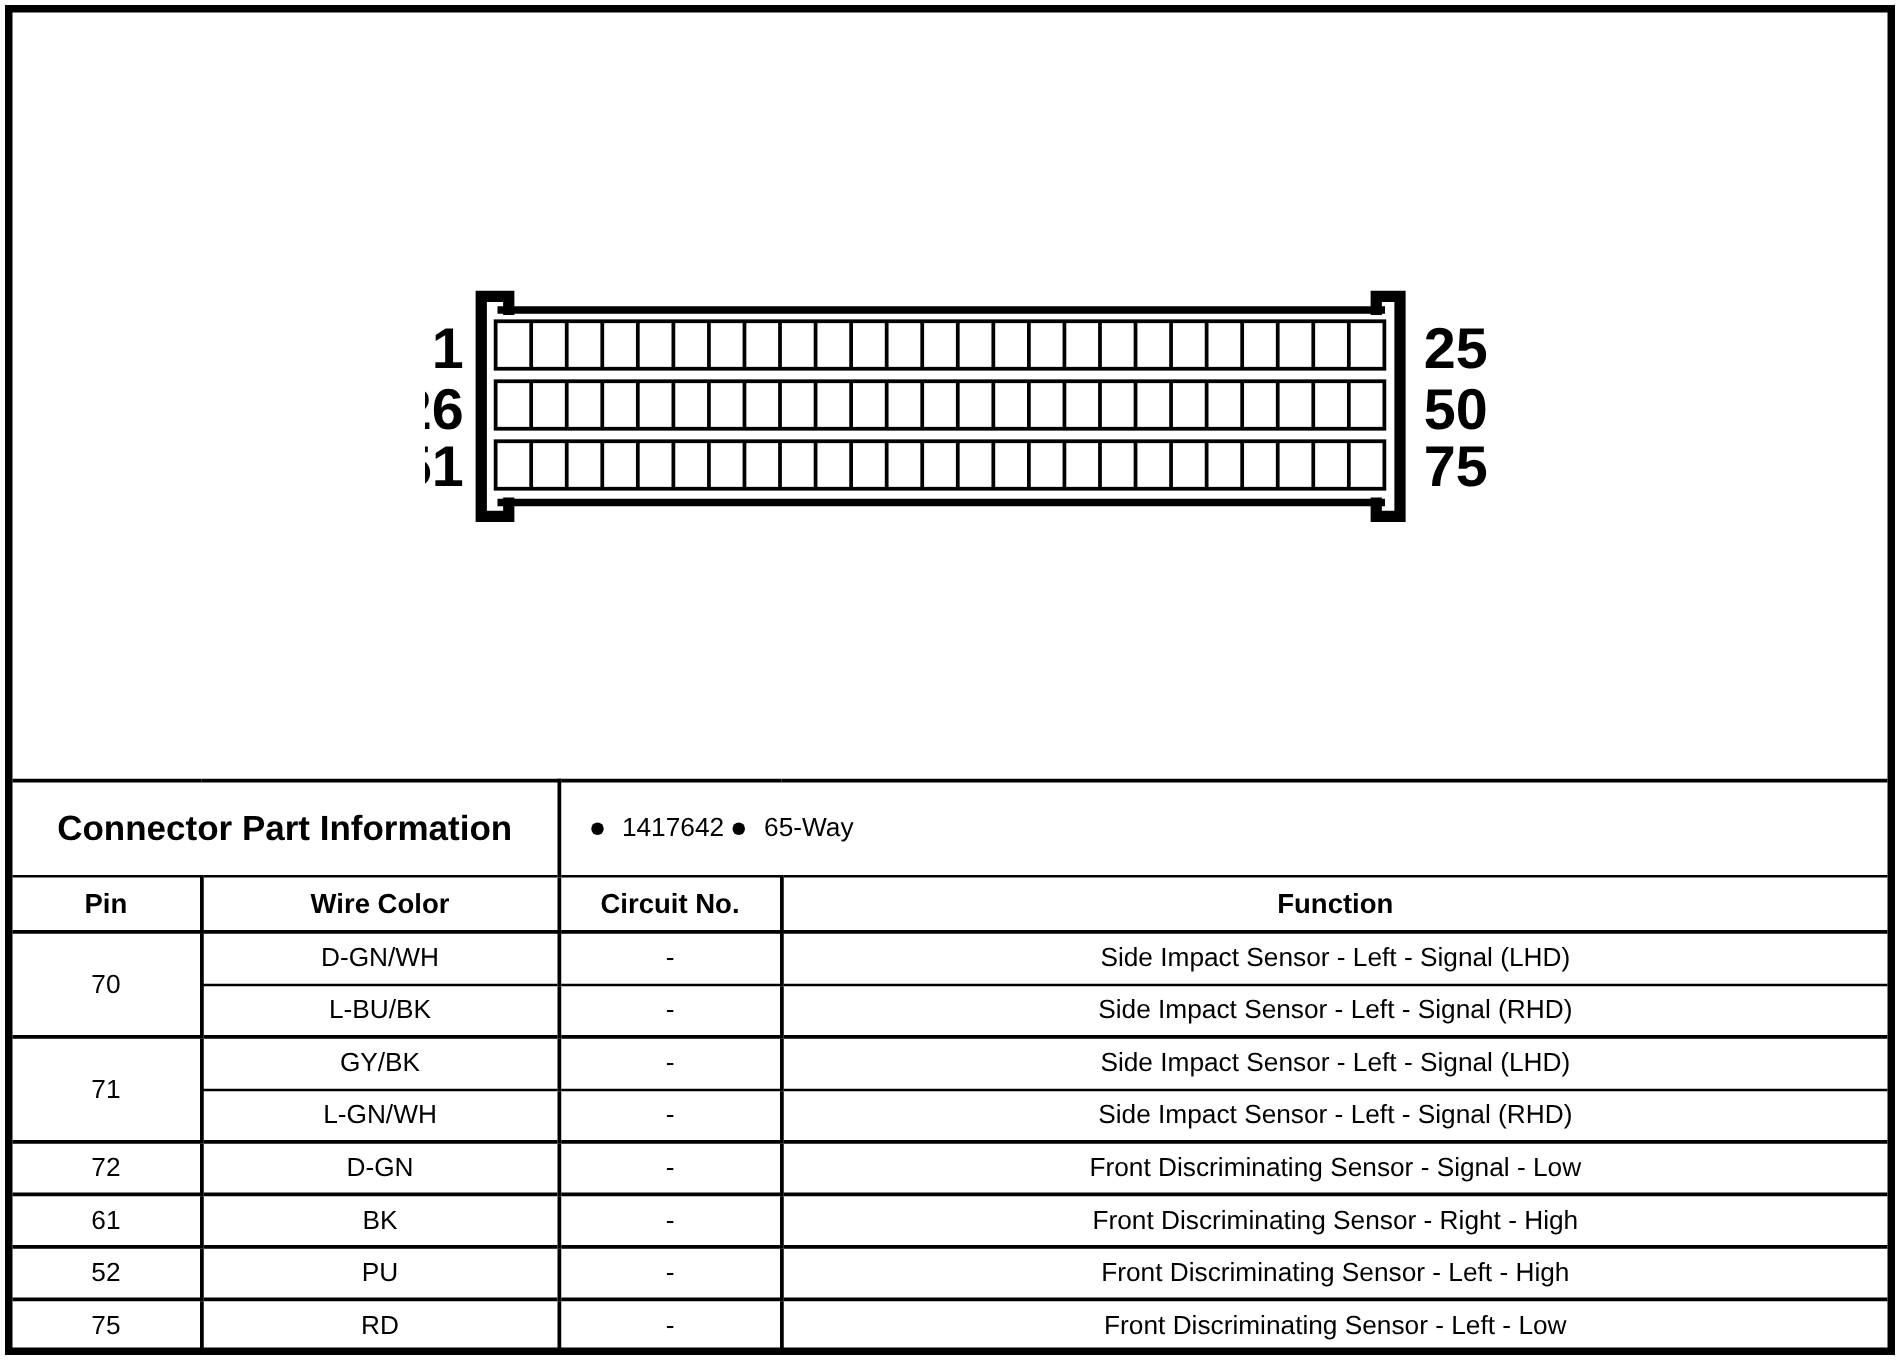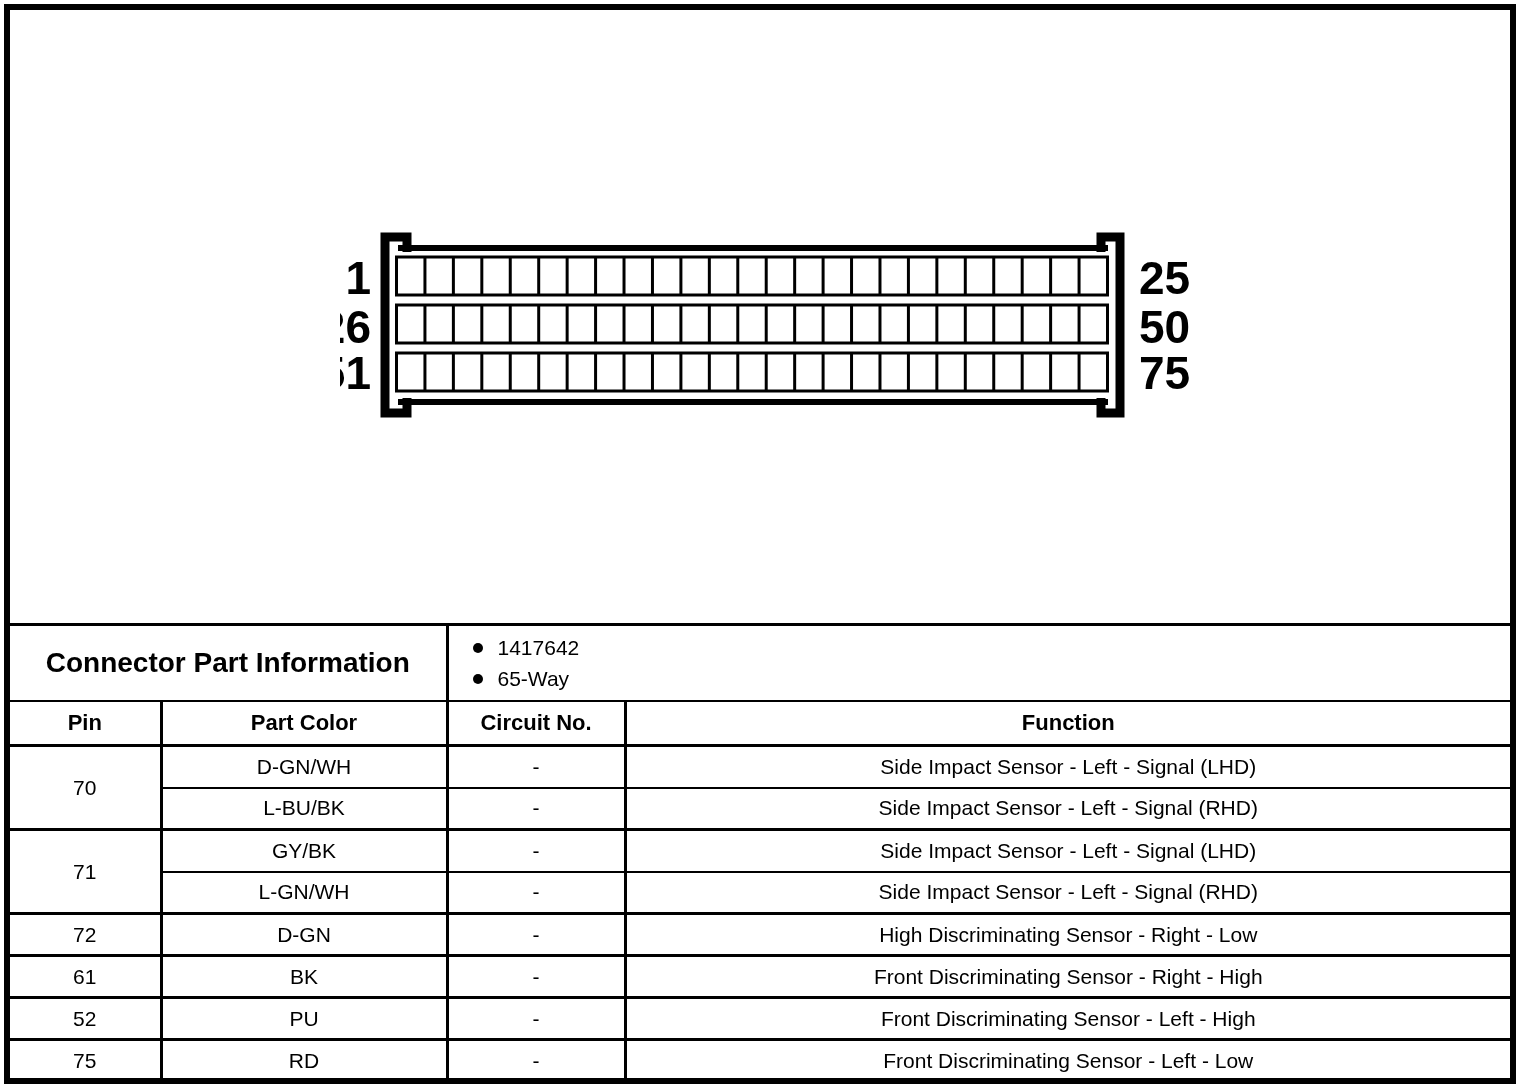--- a/index.html
+++ b/index.html
@@ -64,22 +64,22 @@
   .tbl th:last-child, .tbl td:last-child { border-right-width: 0; }
   .r-partinfo td { border-top-width: 3px; border-bottom-width: 2px; height: 74px; }
   .r-header th { border-bottom-width: 3px; height: 42px; font-weight: bold; font-size: 22px; }
   .r-data { height: 42px; }
   tr.group-start td { border-top-width: 3px; }
   tr.sub td { border-top-width: 2px; }
   .c-partlabel { font-weight: bold; font-size: 28px; margin-left: 16px; }
   .c-partitems { text-align: left; }
   .part-items-wrap {
     display: flex;
-    flex-direction: column;
-    justify-content: flex-end;
+    flex-direction: row;
+    justify-content: flex-start;
     gap: 7px;
     padding-left: 24px;
   }
   .bullet-line { display: flex; align-items: center; }
   .bullet {
     display: inline-block;
     width: 10px;
     height: 10px;
     border-radius: 50%;
     background: #000;
@@ -210,21 +210,21 @@
               </div>
               <div class="bullet-line">
                 <span class="bullet"></span>
                 <span>65-Way</span>
               </div>
             </div>
           </td>
         </tr>
         <tr class="r-header">
           <th>Pin</th>
-          <th>Part Color</th>
+          <th>Wire Color</th>
           <th>Circuit No.</th>
           <th>Function</th>
         </tr>
 
         <tr class="r-data group-start">
           <td class="c-pin" rowspan="2">70</td>
           <td class="c-wire">D-GN/WH</td>
           <td class="c-circ">-</td>
           <td class="c-func">Side Impact Sensor - Left - Signal (LHD)</td>
         </tr>
@@ -243,21 +243,21 @@
         <tr class="r-data sub">
           <td class="c-wire">L-GN/WH</td>
           <td class="c-circ">-</td>
           <td class="c-func">Side Impact Sensor - Left - Signal (RHD)</td>
         </tr>
 
         <tr class="r-data group-start">
           <td class="c-pin">72</td>
           <td class="c-wire">D-GN</td>
           <td class="c-circ">-</td>
-          <td class="c-func">High Discriminating Sensor - Right - Low</td>
+          <td class="c-func">Front Discriminating Sensor - Signal - Low</td>
         </tr>
         <tr class="r-data group-start">
           <td class="c-pin">61</td>
           <td class="c-wire">BK</td>
           <td class="c-circ">-</td>
           <td class="c-func">Front Discriminating Sensor - Right - High</td>
         </tr>
         <tr class="r-data group-start">
           <td class="c-pin">52</td>
           <td class="c-wire">PU</td>

